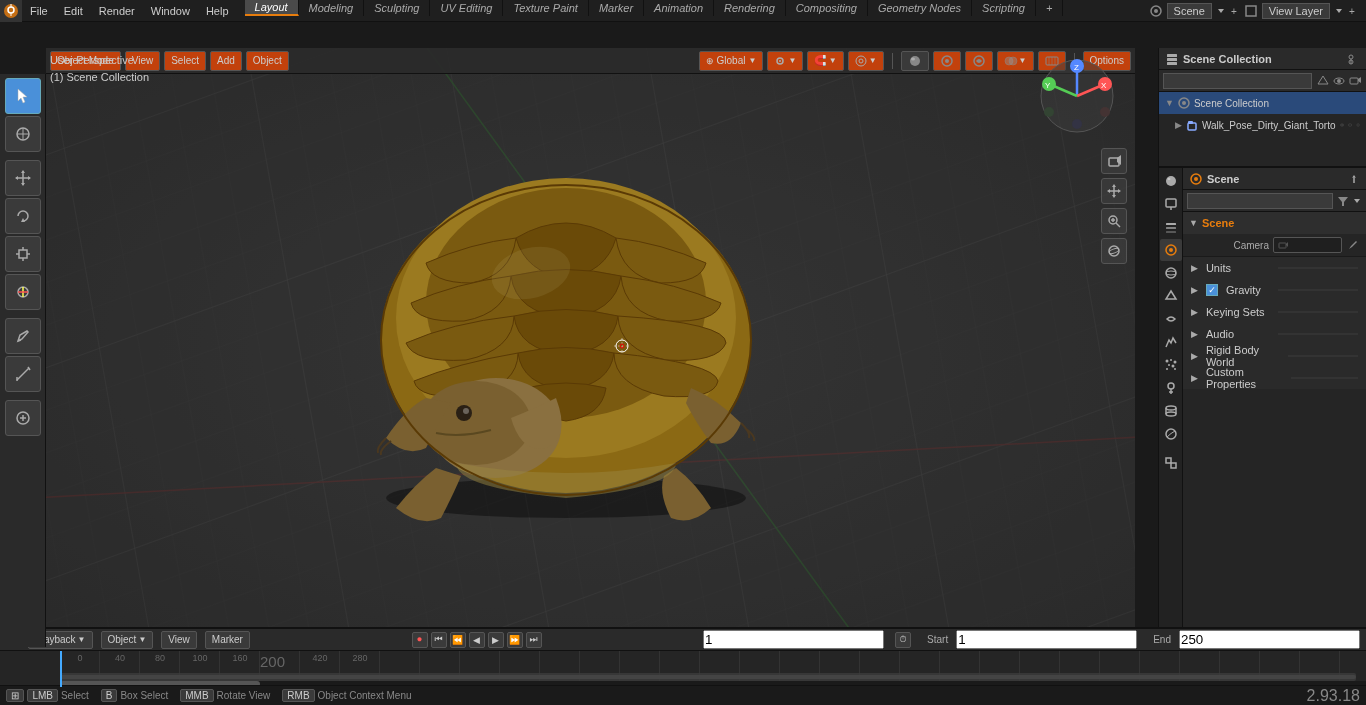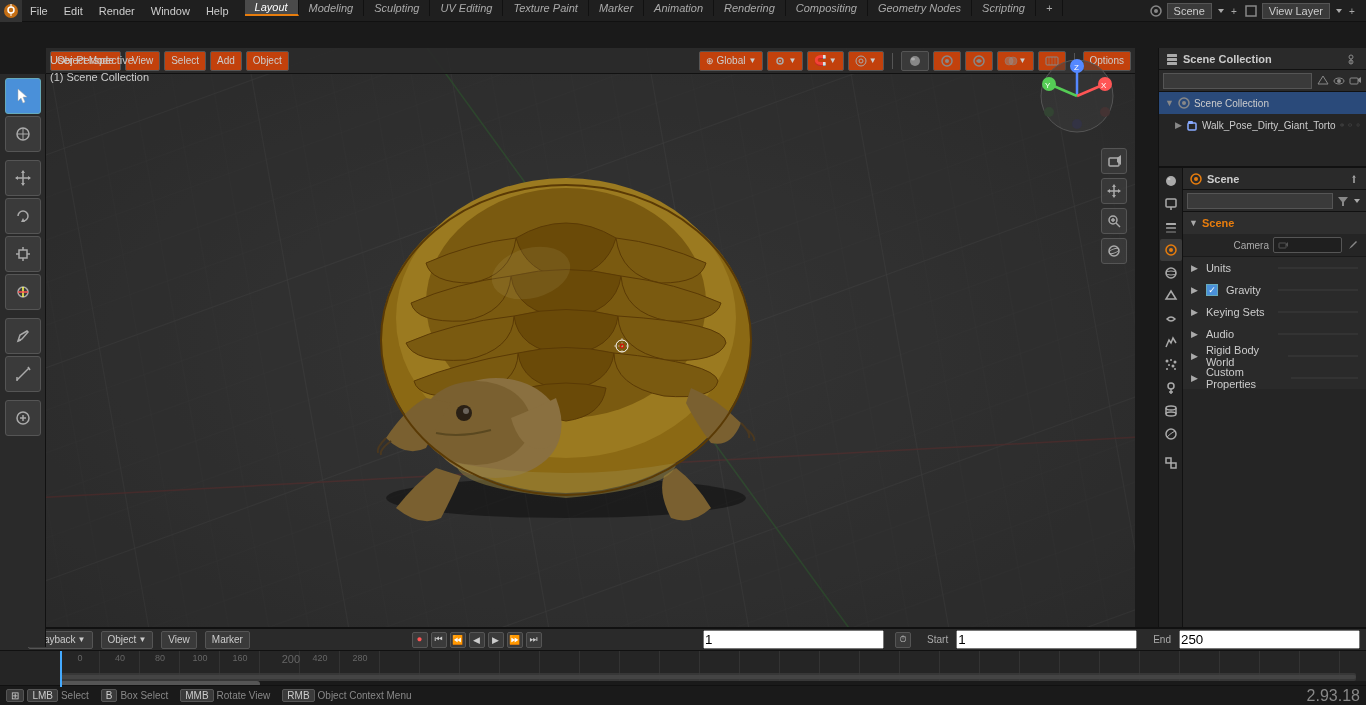--- a/index.html
+++ b/index.html
@@ -1074,21 +1074,21 @@
 
     <div style="position:absolute;left:60px;top:0;bottom:0;width:2px;background:#4af;z-index:2;">
     </div>
 
     <div style="position:absolute;left:60px;right:0;top:2px;display:flex;pointer-events:none;">
       <span style="font-size:9px;color:#666;width:40px;text-align:center;">0</span>
       <span style="font-size:9px;color:#666;width:40px;text-align:center;">40</span>
       <span style="font-size:9px;color:#666;width:40px;text-align:center;">80</span>
       <span style="font-size:9px;color:#666;width:40px;text-align:center;">100</span>
       <span style="font-size:9px;color:#666;width:40px;text-align:center;">160</span>
-      <span style="font-size:11px;color:#666;width:40px;text-align:right;">200</span>
+      <span style="font-size:15px;color:#666;width:40px;text-align:left;">200</span>
       <span style="font-size:9px;color:#666;width:40px;text-align:center;">420</span>
       <span style="font-size:9px;color:#666;width:40px;text-align:center;">280</span>
     </div>
 
     <div style="position:absolute;left:60px;right:10px;top:22px;height:8px;background:rgba(60,60,60,0.8);border-radius:2px;">
       <div style="position:absolute;left:0;right:0;top:2px;height:4px;background:#444;border-radius:2px;"></div>
     </div>
 
     <div style="position:absolute;bottom:0;left:60px;right:0;height:6px;background:#1a1a1a;">
       <div style="position:absolute;left:0;width:200px;height:6px;background:#555;border-radius:3px;"></div>

